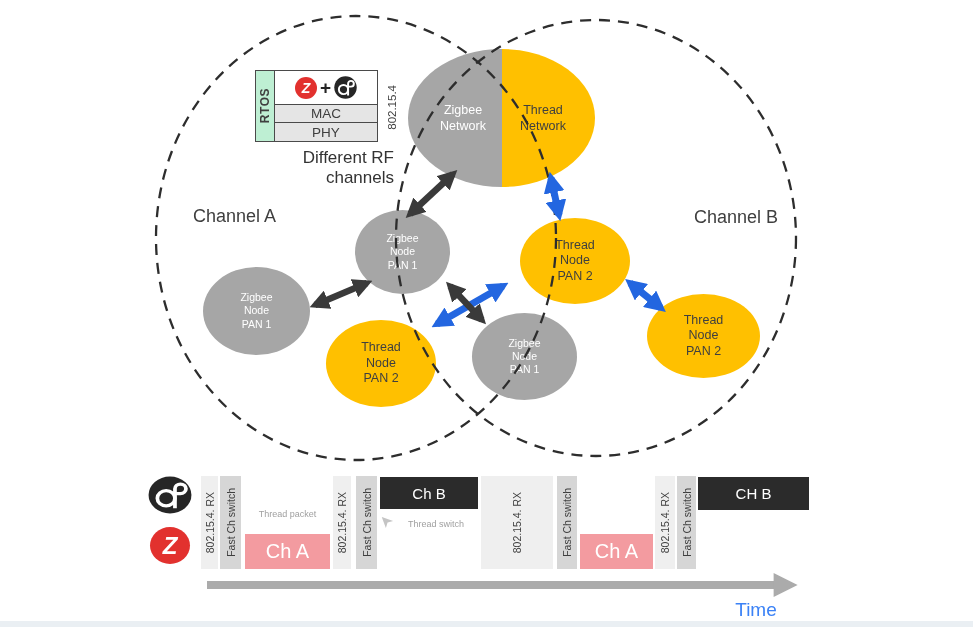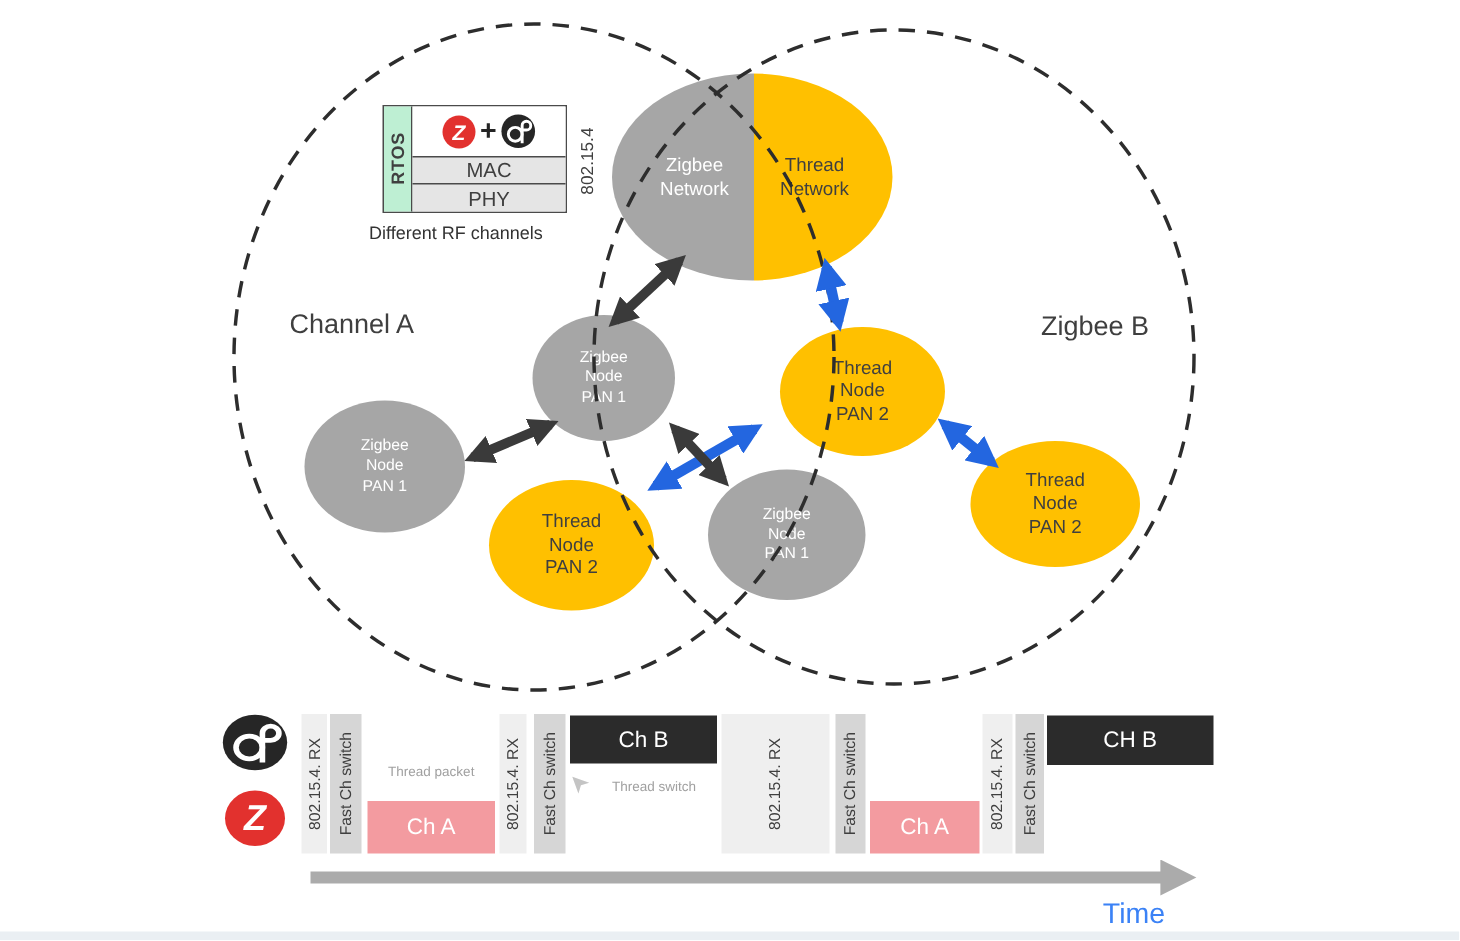--- a/index.html
+++ b/index.html
@@ -32,32 +32,32 @@
   #legend-logos{flex:1;display:flex;align-items:center;justify-content:center;gap:3px;background:#fff;}
   #legend-mac,#legend-phy{height:17px;background:#e5e5e5;border-top:1.5px solid #4A4A4A;
         display:flex;align-items:center;justify-content:center;font-size:13.5px;color:#3F3F3F;}
   #legend-phy{height:18px;}
   .zb-logo{border-radius:50%;background:#E2312E;color:#fff;display:flex;align-items:center;
         justify-content:center;font-style:italic;font-weight:bold;}
   .plus-sign{font-size:19px;font-weight:bold;color:#242424;line-height:1;}
   #legend-standard{position:absolute;left:384px;top:72px;height:70px;width:16px;display:flex;
         align-items:center;justify-content:center;z-index:2;}
   #legend-standard .vtext{font-size:11.5px;color:#3F3F3F;}
-  #legend-caption{position:absolute;left:246px;top:148px;width:148px;text-align:left;
-        font-size:12px;color:#333333;z-index:2;}
+  #legend-caption{position:absolute;left:246px;top:148px;width:148px;text-align:right;
+        font-size:17px;color:#333333;z-index:2;}
   
   #overlay{position:absolute;left:0;top:0;z-index:5;pointer-events:none;}
   
   .tl-bar{position:absolute;top:476px;height:93px;display:flex;align-items:center;
         justify-content:center;z-index:1;}
   .tl-rx{background:#EFEFEF;}
   .tl-switch{background:#D6D6D6;}
   .tl-bar .vtext{font-size:10.5px;color:#3F3F3F;}
   .tl-cha{position:absolute;top:534px;height:35px;background:#F39BA0;display:flex;align-items:center;
-        justify-content:center;color:#fff;font-size:15px;z-index:1;}
+        justify-content:center;color:#fff;font-size:20px;z-index:1;}
   .tl-chb{position:absolute;top:477px;background:#2B2B2B;display:flex;align-items:center;
         justify-content:center;color:#fff;font-size:15px;z-index:1;}
   .pkt-note{position:absolute;font-size:9px;color:#A0A0A0;z-index:1;}
   #thread-packet-pointer{position:absolute;left:379px;top:512px;font-size:16px;color:#C4C4C4;
         transform:rotate(-135deg);z-index:1;}
   .brand-logo{position:absolute;z-index:1;}
   #time-label{position:absolute;left:726px;top:599px;width:60px;text-align:center;
         font-size:19px;color:#3b82f6;z-index:1;}
   #bottom-strip{position:absolute;left:0;top:621px;width:973px;height:6px;background:#EAEFF3;}
 </style>
@@ -85,21 +85,21 @@
       <div id="legend-mac">MAC</div>
       <div id="legend-phy">PHY</div>
     </div>
   </div>
   <div id="legend-standard">
     <span class="vtext">802.15.4</span>
   </div>
   <div id="legend-caption">Different RF channels</div>
 
   <div class="channel-label" style="left:193px;top:206px;">Channel A</div>
-  <div class="channel-label" style="left:694px;top:207px;">Zigbee B</div>
+  <div class="channel-label" style="left:694px;top:207px;">Channel B</div>
 
   <div id="network-ellipse">
     <span class="half-label" id="zigbee-network-label">Zigbee
 Network</span>
     <span class="half-label" id="thread-network-label">Thread
 Network</span>
   </div>
 
   <div class="node gray-node" style="left:355px;top:210px;width:95px;height:84px;">
     <span class="node-label">Zigbee

